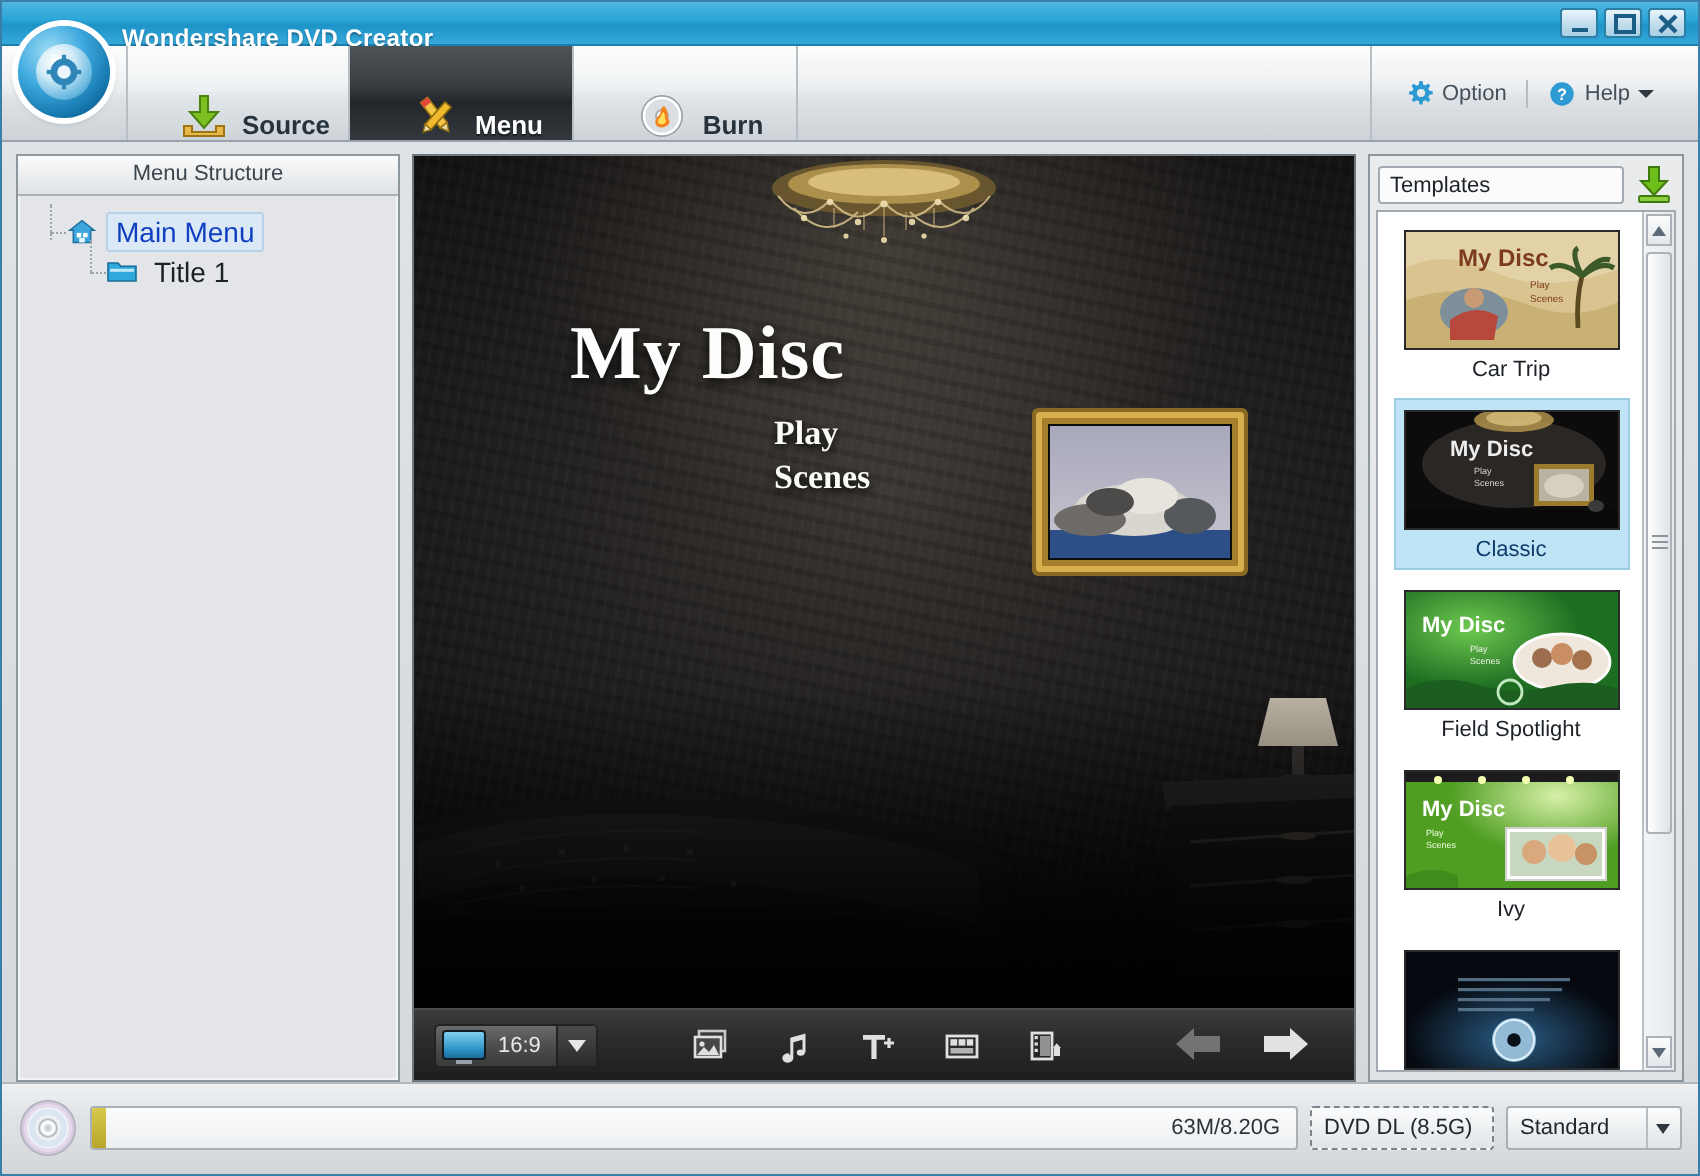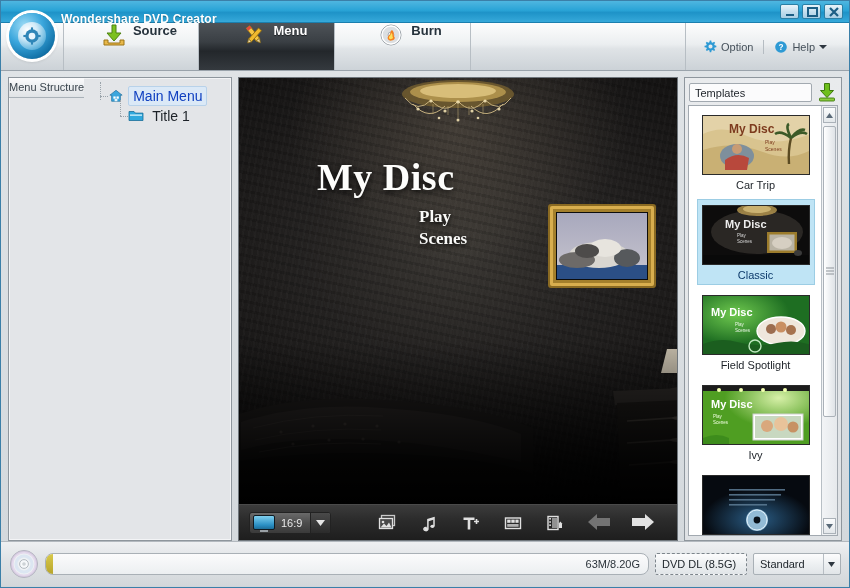--- a/index.html
+++ b/index.html
@@ -54,21 +54,21 @@
   }
 
   
   .ribbon {
     position: relative; height: 48px; display: flex; align-items: stretch;
     background: linear-gradient(180deg,#fdfdfd 0%,#ebeef0 45%,#dfe3e6 55%,#ccd2d7 100%);
     border-bottom: 1px solid #9aa3ab;
     padding-left: 62px;
   }
   .tab {
-    width: 136px; display: flex; align-items: flex-start; justify-content: center;
+    width: 112px; display: flex; align-items: flex-end; justify-content: center;
     gap: 8px; cursor: pointer; position: relative;
     border-right: 1px solid #b7bec4;
     background: linear-gradient(180deg,#fdfdfd 0%,#eef1f3 45%,#e1e5e8 55%,#cdd3d8 100%);
     padding-left: 16px;
   }
   .tab:first-child { border-left: 1px solid #b7bec4; }
   .tab .tlabel { font-size: 13px; font-weight: bold; color: #26323c; }
   .tab.active {
     background: linear-gradient(180deg,#4e5358 0%,#3a3f44 40%,#23272b 60%,#34393e 100%);
   }
@@ -88,23 +88,23 @@
 
   
   .body {
     position: relative; height: 470px; display: flex;
     padding: 6px 7px 0 7px; gap: 6px;
     background: linear-gradient(180deg,#dfe3e6 0%,#d4d9dd 100%);
   }
 
   
   .leftpanel {
-    width: 224px; background: #e3e5e8;
+    width: 192px; background: #e3e5e8;
     border: 1px solid #8e969d;
-    display: flex; flex-direction: row;
+    display: flex; flex-direction: column;
     box-shadow: inset 0 0 0 1px #f3f4f6;
   }
   .panelhead {
     height: 20px; line-height: 19px; text-align: center;
     font-size: 11px; color: #3b454e;
     background: linear-gradient(180deg,#fbfbfc 0%,#eceef0 50%,#e0e3e6 100%);
     border-bottom: 1px solid #a9b1b8;
   }
   .tree { padding: 8px 6px; font-size: 14px; color: #1d2228; flex: 1; }
   .tnode { display: flex; align-items: center; height: 20px; position: relative; }
@@ -245,21 +245,21 @@
   .statusbar {
     position: relative; height: 45px;
     background: linear-gradient(180deg,#eef0f2 0%,#e0e3e6 40%,#d3d7da 100%);
     border-top: 1px solid #b3b9bf;
     display: flex; align-items: center; padding: 0 8px; gap: 6px;
   }
   .discicon { width: 30px; height: 30px; flex: 0 0 auto; }
   .capbar {
     flex: 1; height: 22px; position: relative;
     background: linear-gradient(180deg,#fbfbfc 0%,#eceff1 100%);
-    border: 1px solid #a9b0b6; border-radius: 8px;
+    border: 1px solid #a9b0b6; border-radius: 2px;
     display: flex; align-items: center; justify-content: flex-end;
     padding-right: 8px; overflow: hidden; text-align: center;
   }
   .capfill {
     position: absolute; left: 0; top: 0; bottom: 0; width: 1.2%;
     background: linear-gradient(180deg,#d8c94a 0%,#b8a52c 100%);
   }
   .captext { font-size: 11px; color: #2b333a; position: relative; z-index: 2; }
   .sel-combo {
     height: 22px; display: flex; align-items: center; cursor: pointer;

